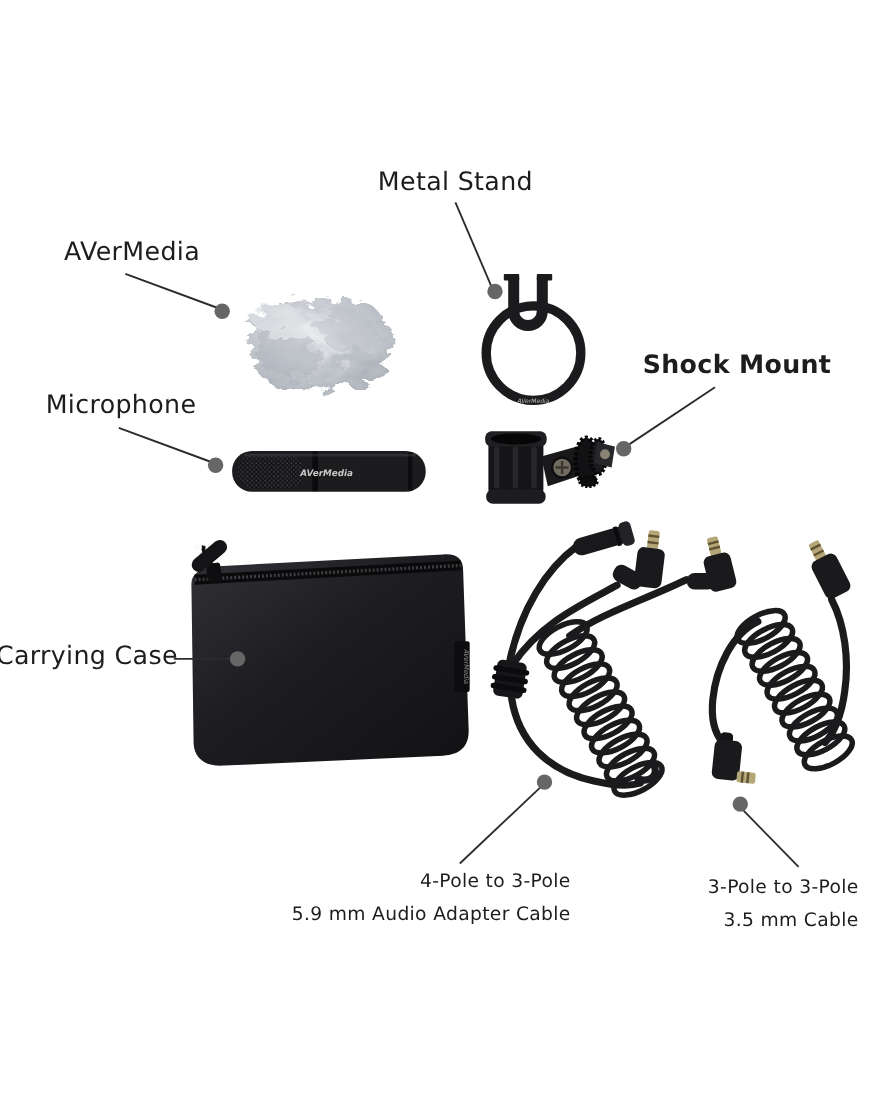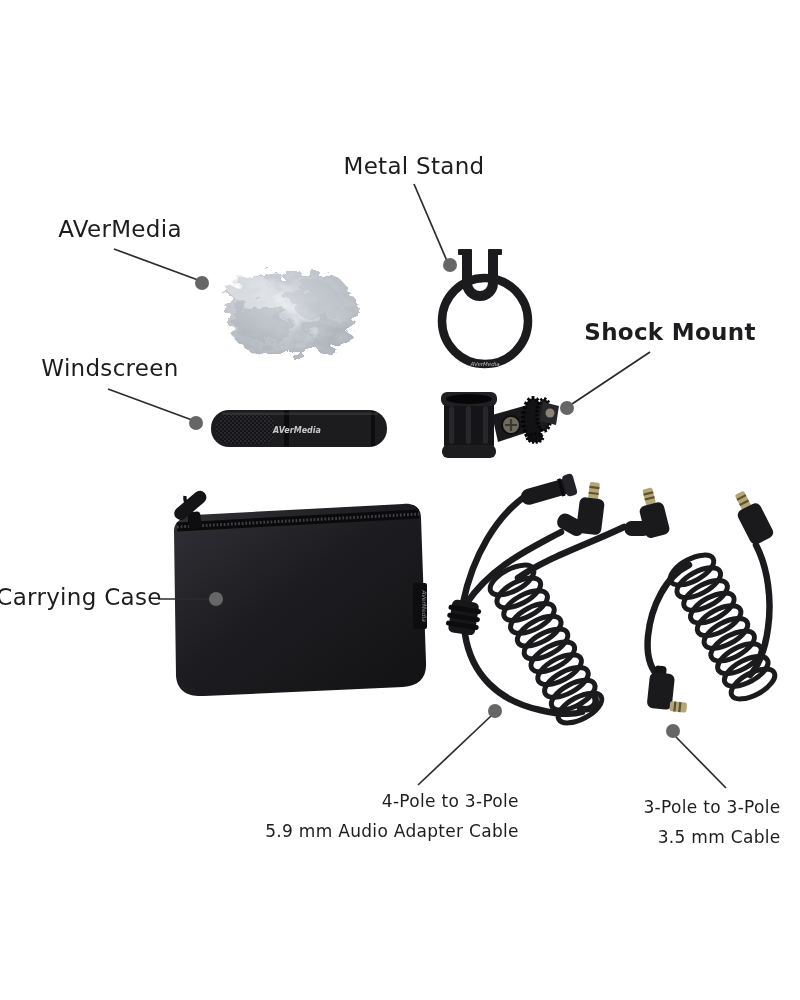--- a/index.html
+++ b/index.html
@@ -198,21 +198,21 @@
         <circle class="ld" cx="495" cy="711" r="7"></circle>
     </g>
     <g>
       <line class="ll" x1="676" y1="737" x2="726" y2="788"></line>
         <circle class="ld" cx="673" cy="731" r="7"></circle>
     </g>
   </svg>
 
   <div class="label" style="left:414px;top:153px;">Metal Stand</div>
   <div class="label" style="left:120px;top:216px;">AVerMedia</div>
-  <div class="label" style="left:110px;top:355px;">Windscreen</div>
+  <div class="label" style="left:110px;top:355px;">Microphone</div>
   <div class="label" style="left:670px;top:319px;font-weight:bold;">Shock Mount</div>
   <div class="label" style="left:79px;top:584px;">Carrying Case</div>
 
   <div class="label-block" style="left:392px;top:786px;">
     <div>4-Pole to 3-Pole</div>
     <div>5.9 mm Audio Adapter Cable</div>
   </div>
 
   <div class="label-block" style="left:712px;top:792px;">
     <div>3-Pole to 3-Pole</div>

